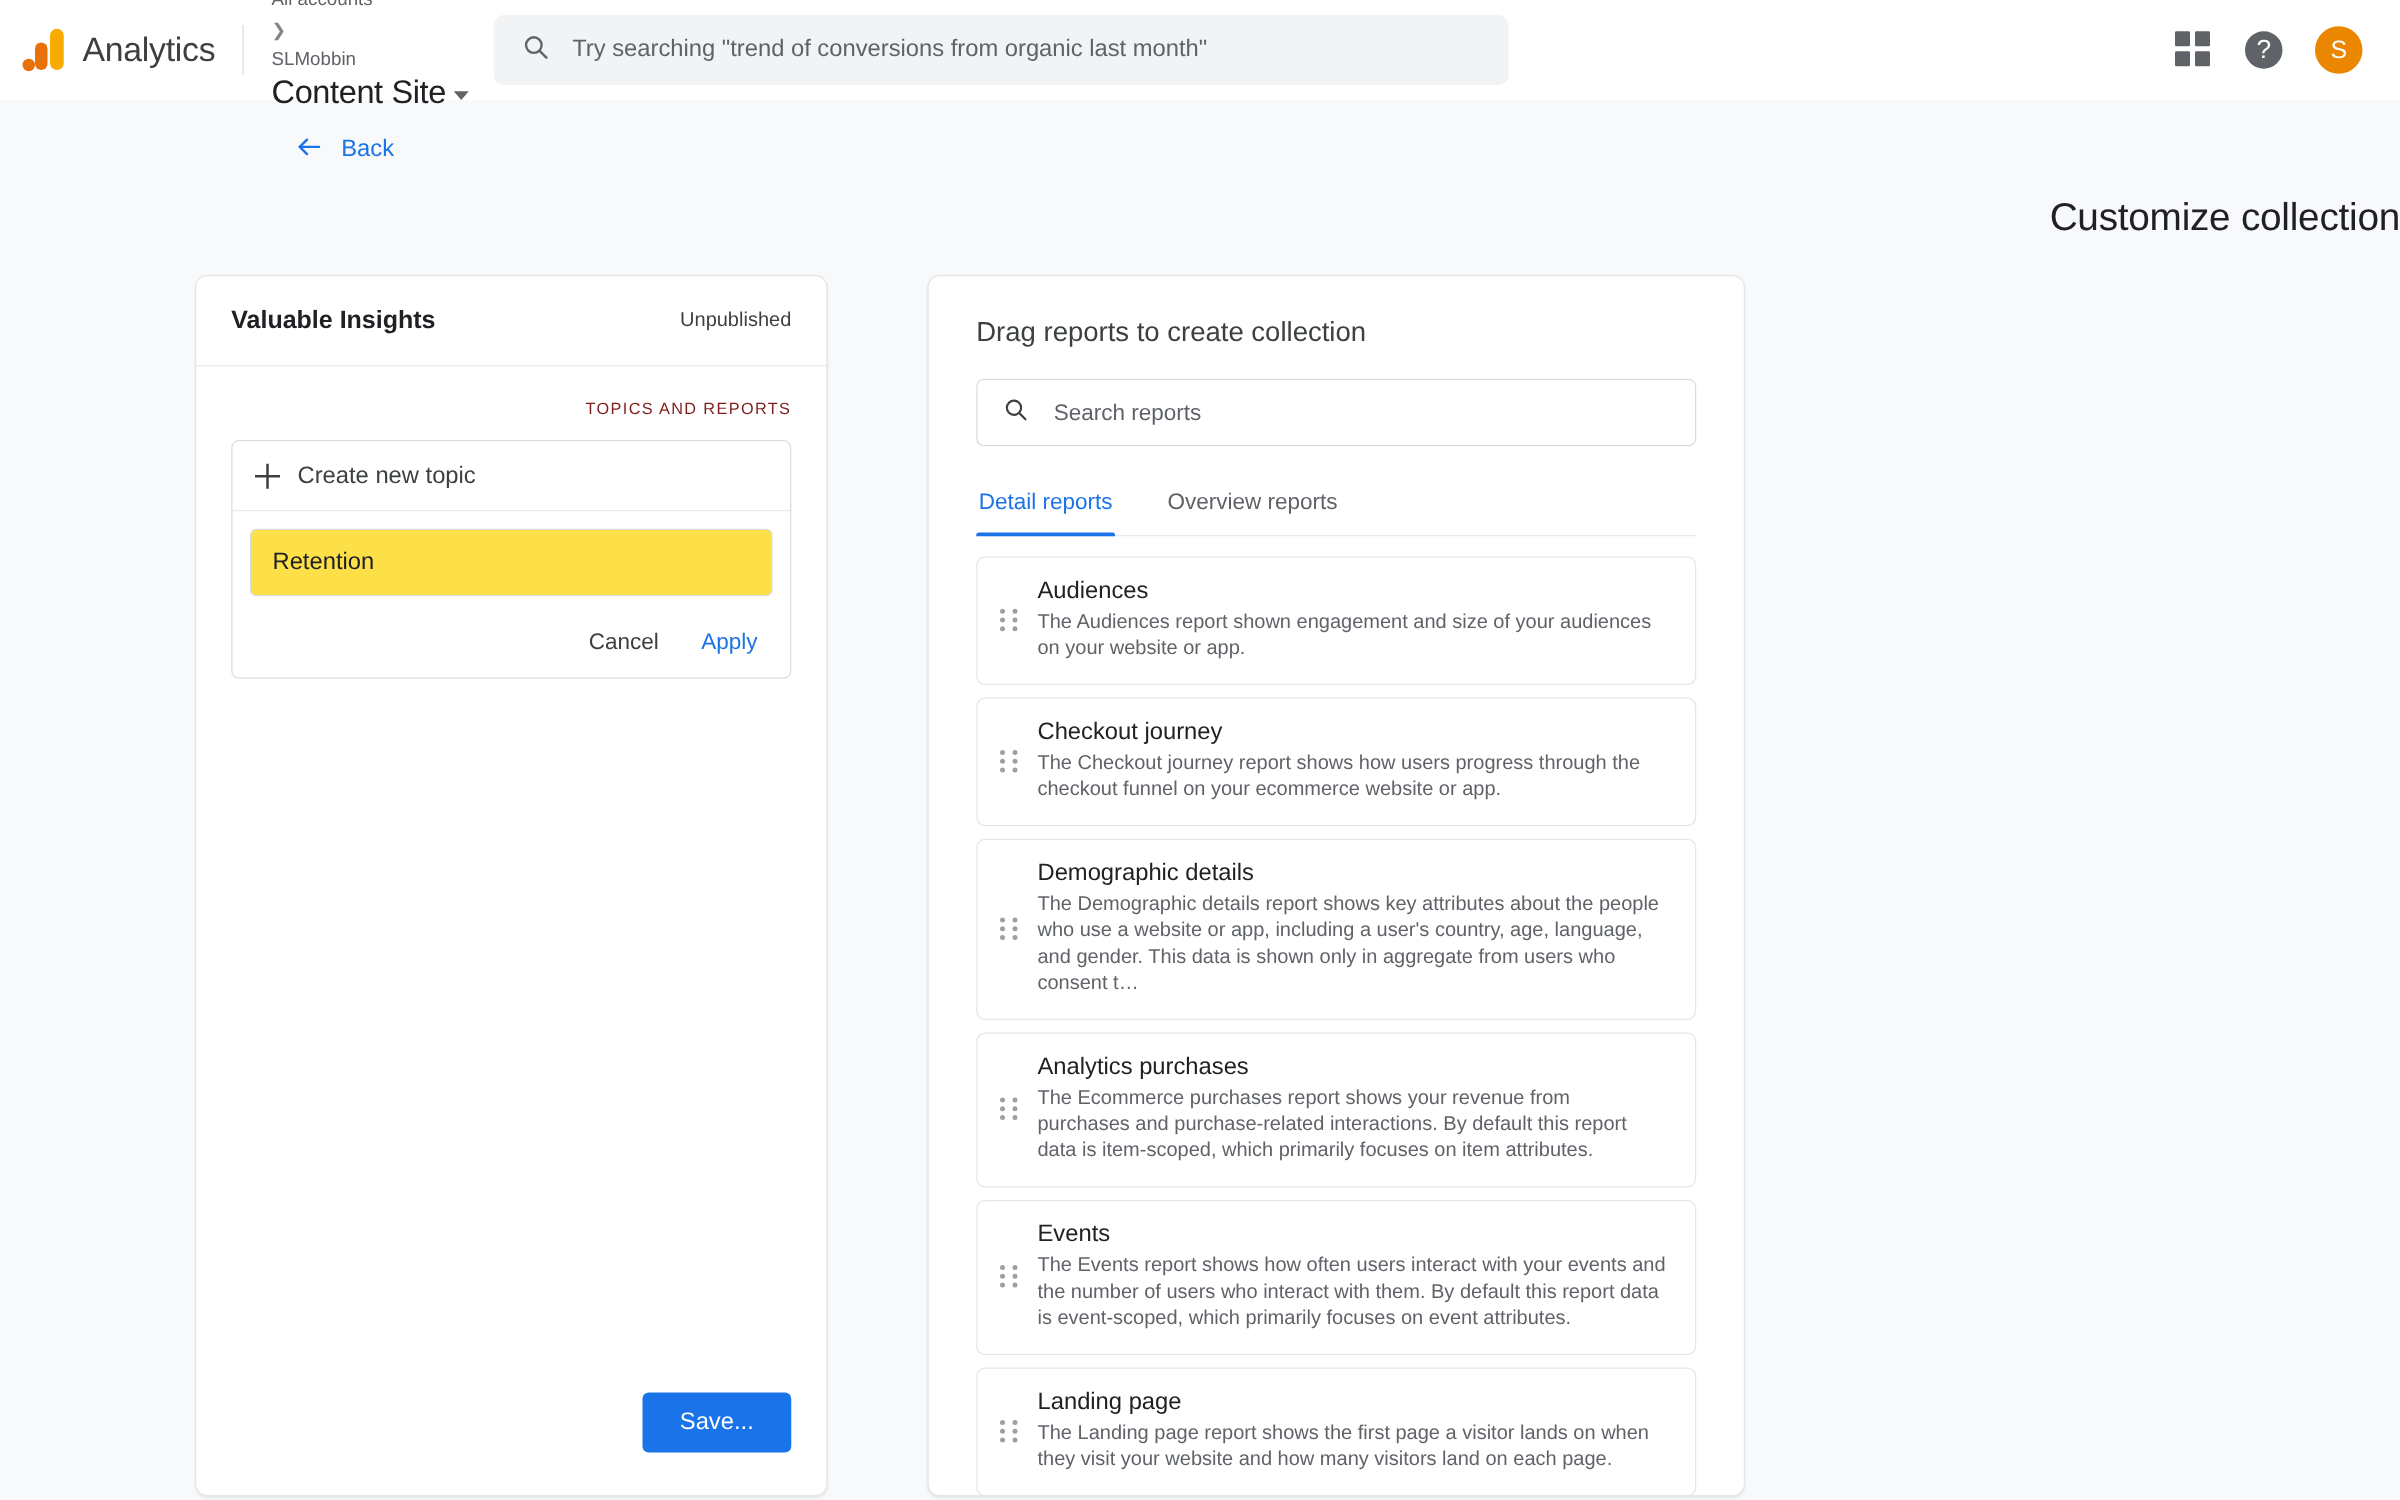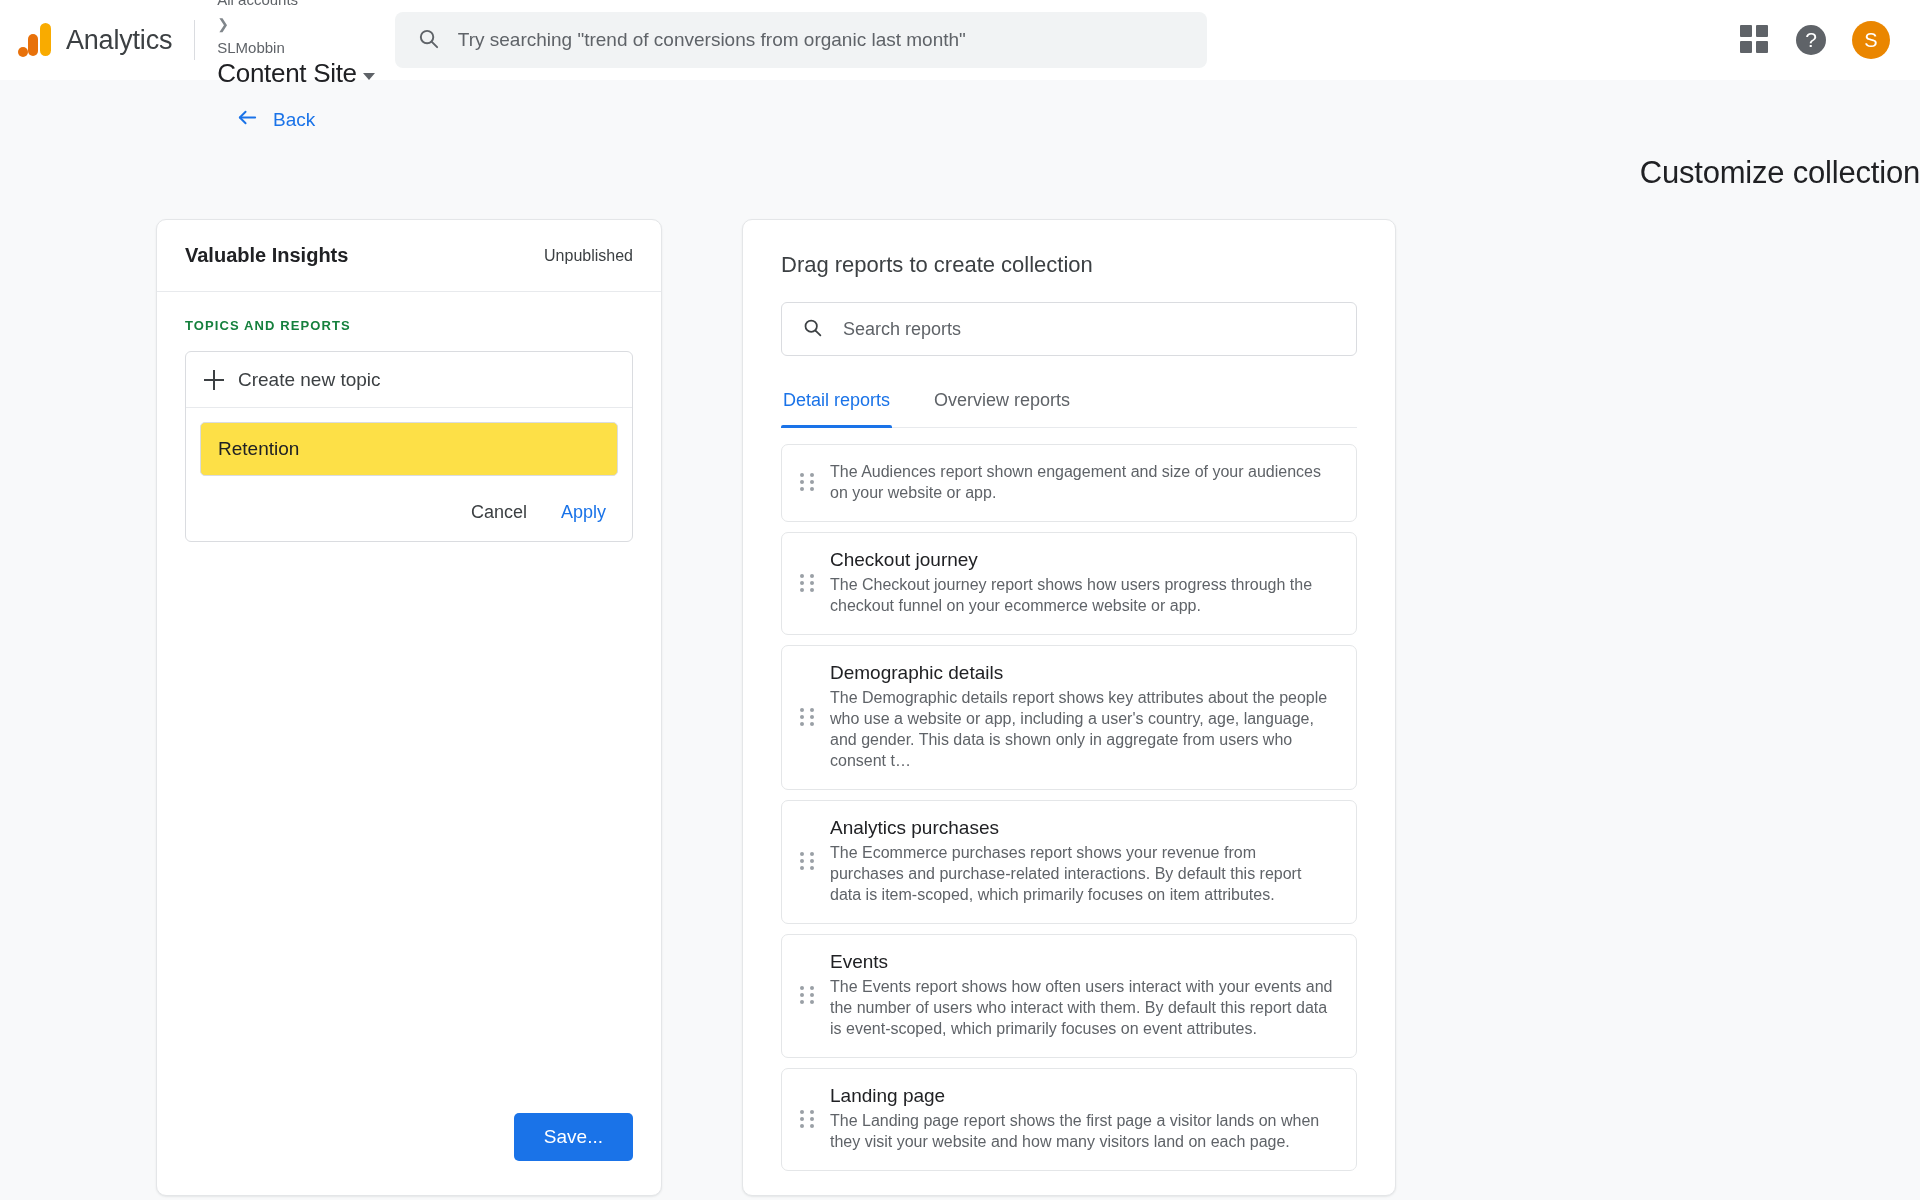--- a/index.html
+++ b/index.html
@@ -116,21 +116,21 @@
   }
   .left-head {
     height: 72px; display: flex; align-items: center; justify-content: space-between;
     padding: 0 28px; border-bottom: 1px solid #e8eaed;
   }
   .collection-name { font-size: 20px; color: #202124; font-weight: 700; }
   .publish-state { font-size: 16px; color: #3c4043; }
 
   .left-body { padding: 26px 28px 0 28px; flex: 1; }
   .section-label {
-    font-size: 13px; color: #15803d; letter-spacing: 1.1px; font-weight: 700;
+    font-size: 13px; color: #7f1d1d; letter-spacing: 1.1px; font-weight: 400; text-align: right;
   }
   .topic-box {
     margin-top: 18px; border: 1px solid #dadce0; border-radius: 6px; background: #fff;
   }
   .create-topic-row {
     height: 56px; display: flex; align-items: center; gap: 14px;
     padding: 0 18px; border-bottom: 1px solid #e8eaed; cursor: pointer;
   }
   .plus-icon { width: 20px; height: 20px; position: relative; flex: none; }
   .plus-icon::before, .plus-icon::after {
@@ -330,20 +330,21 @@
         <div class="report-card">
           <span class="drag-handle">
             <i></i>
               <i></i>
               <i></i>
               <i></i>
               <i></i>
               <i></i>
           </span>
           <span class="report-text">
+            <span class="report-name" style="display:block">Audiences</span>
             <span class="report-desc" style="display:block">The Audiences report shown engagement and size of your audiences on your website or app.</span>
           </span>
         </div>
 
         <div class="report-card">
           <span class="drag-handle">
             <i></i>
               <i></i>
               <i></i>
               <i></i>

